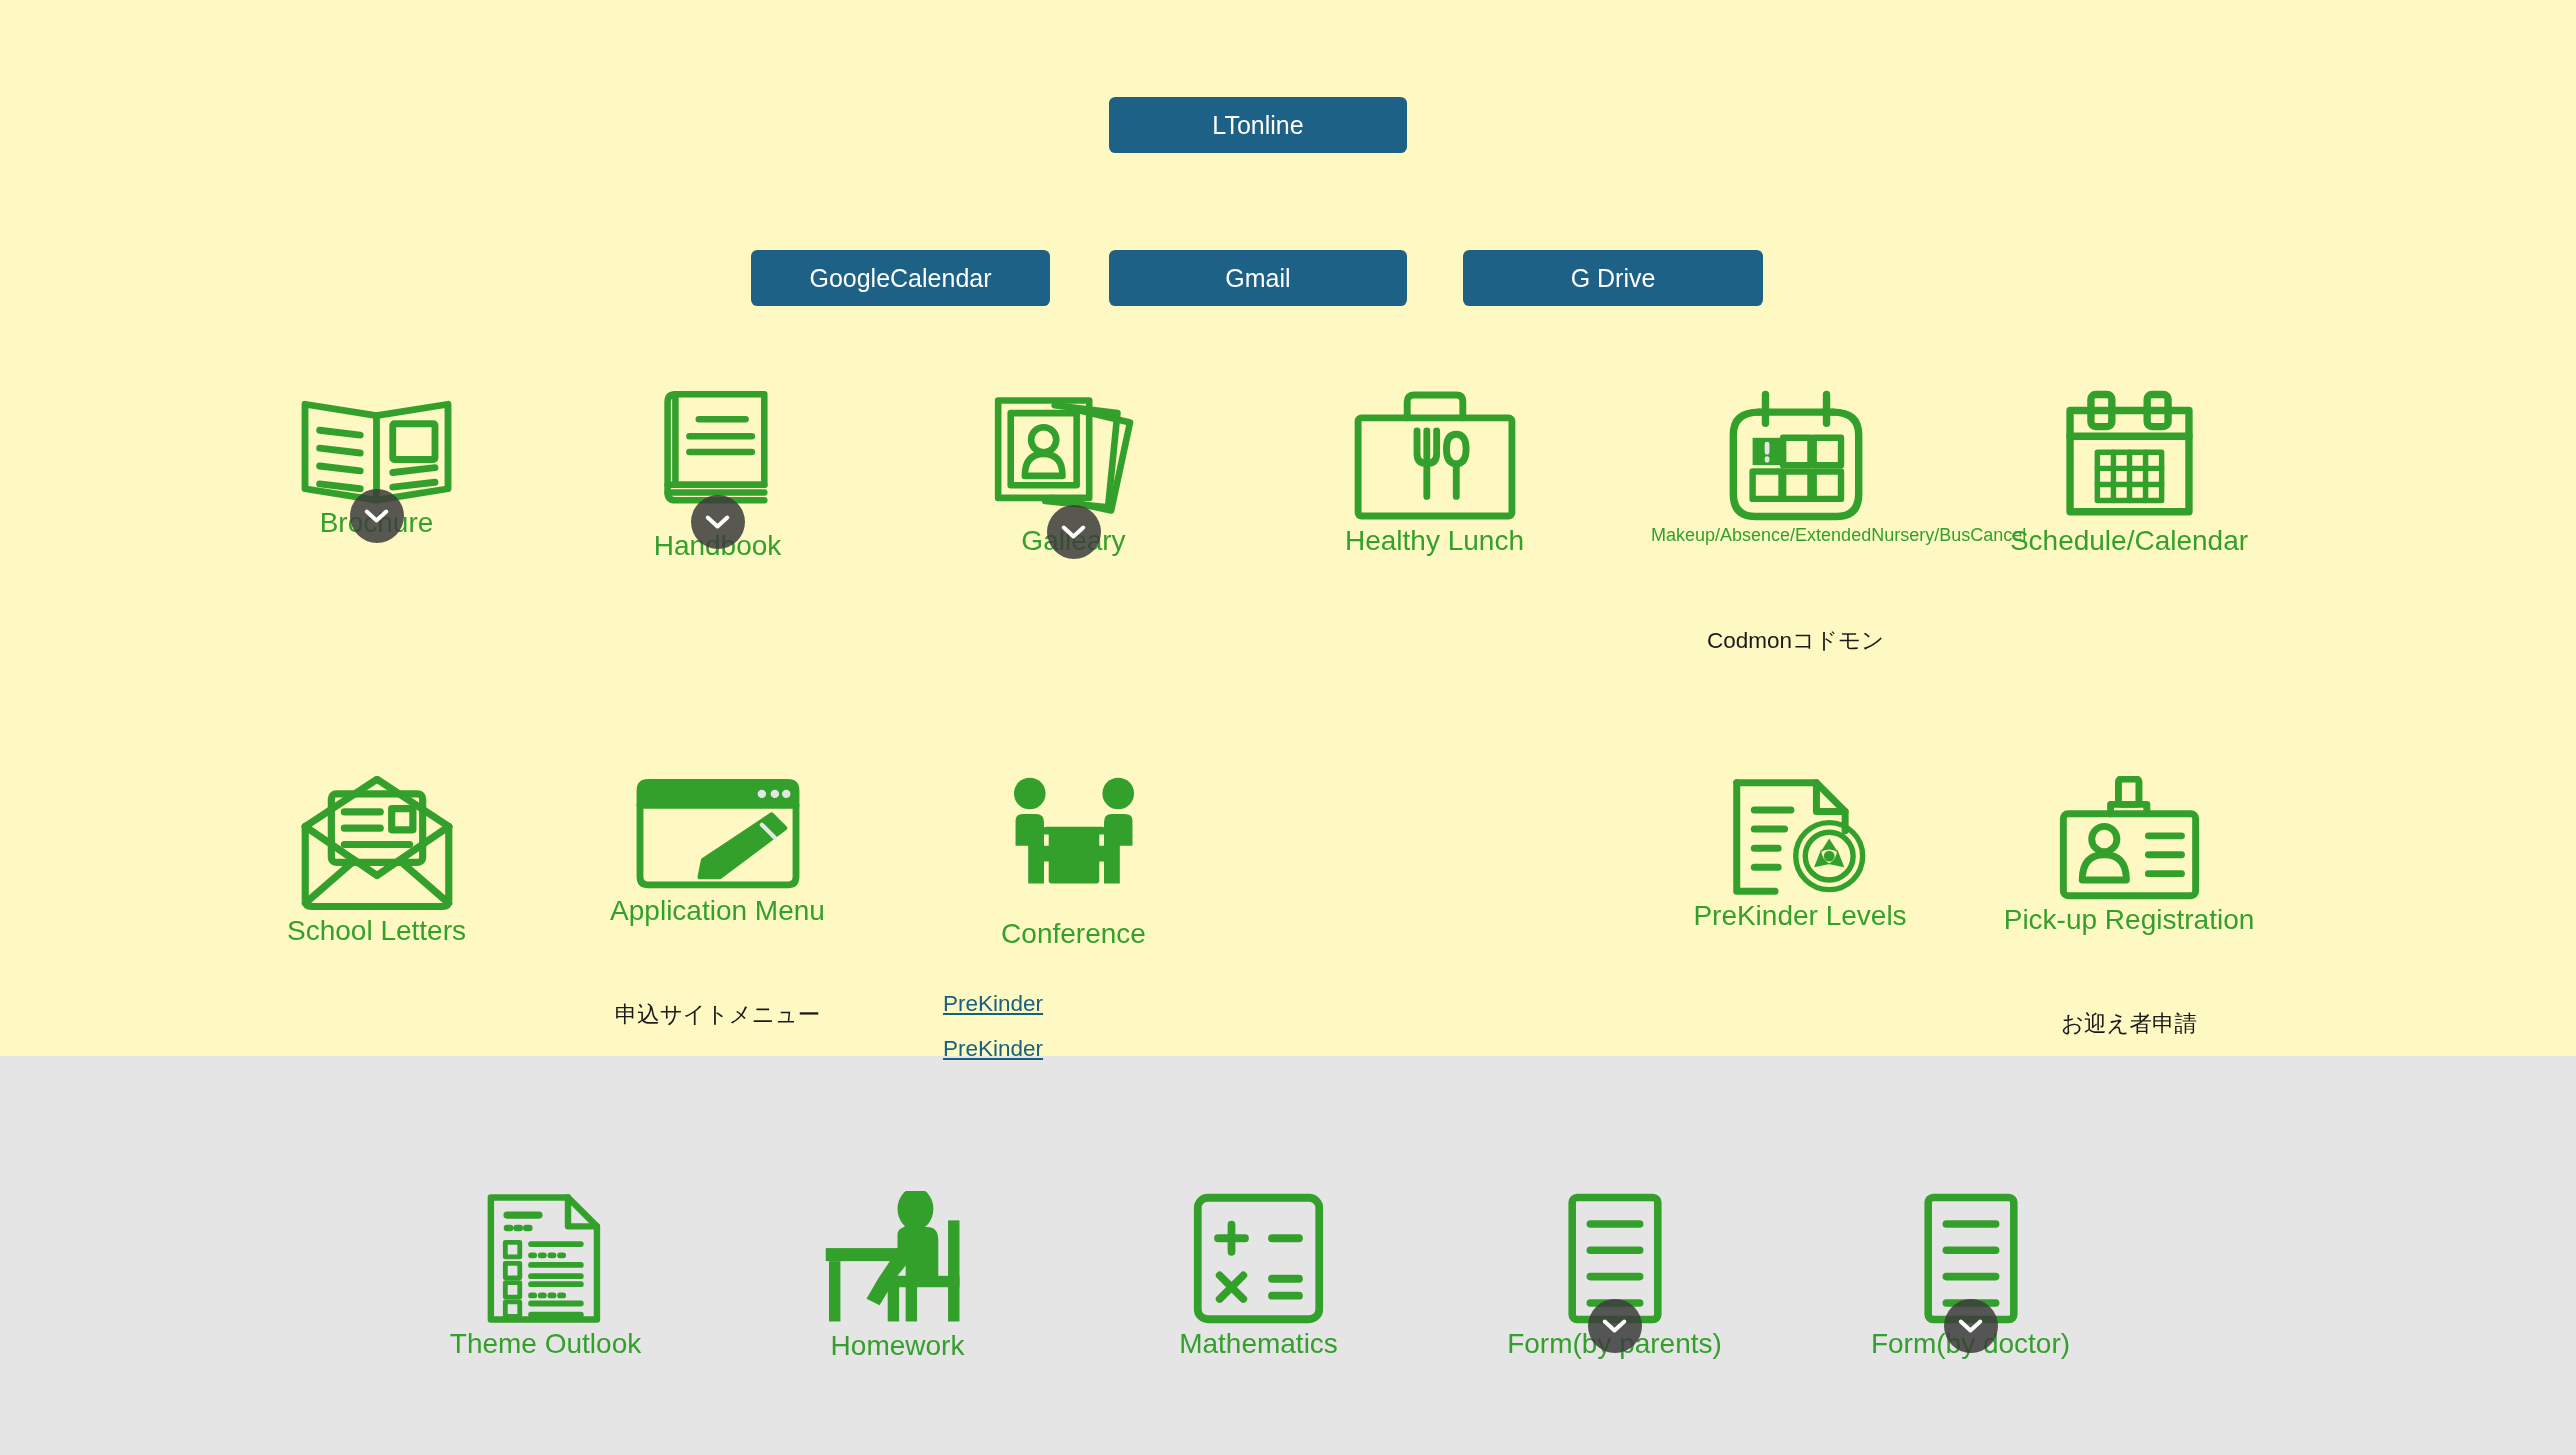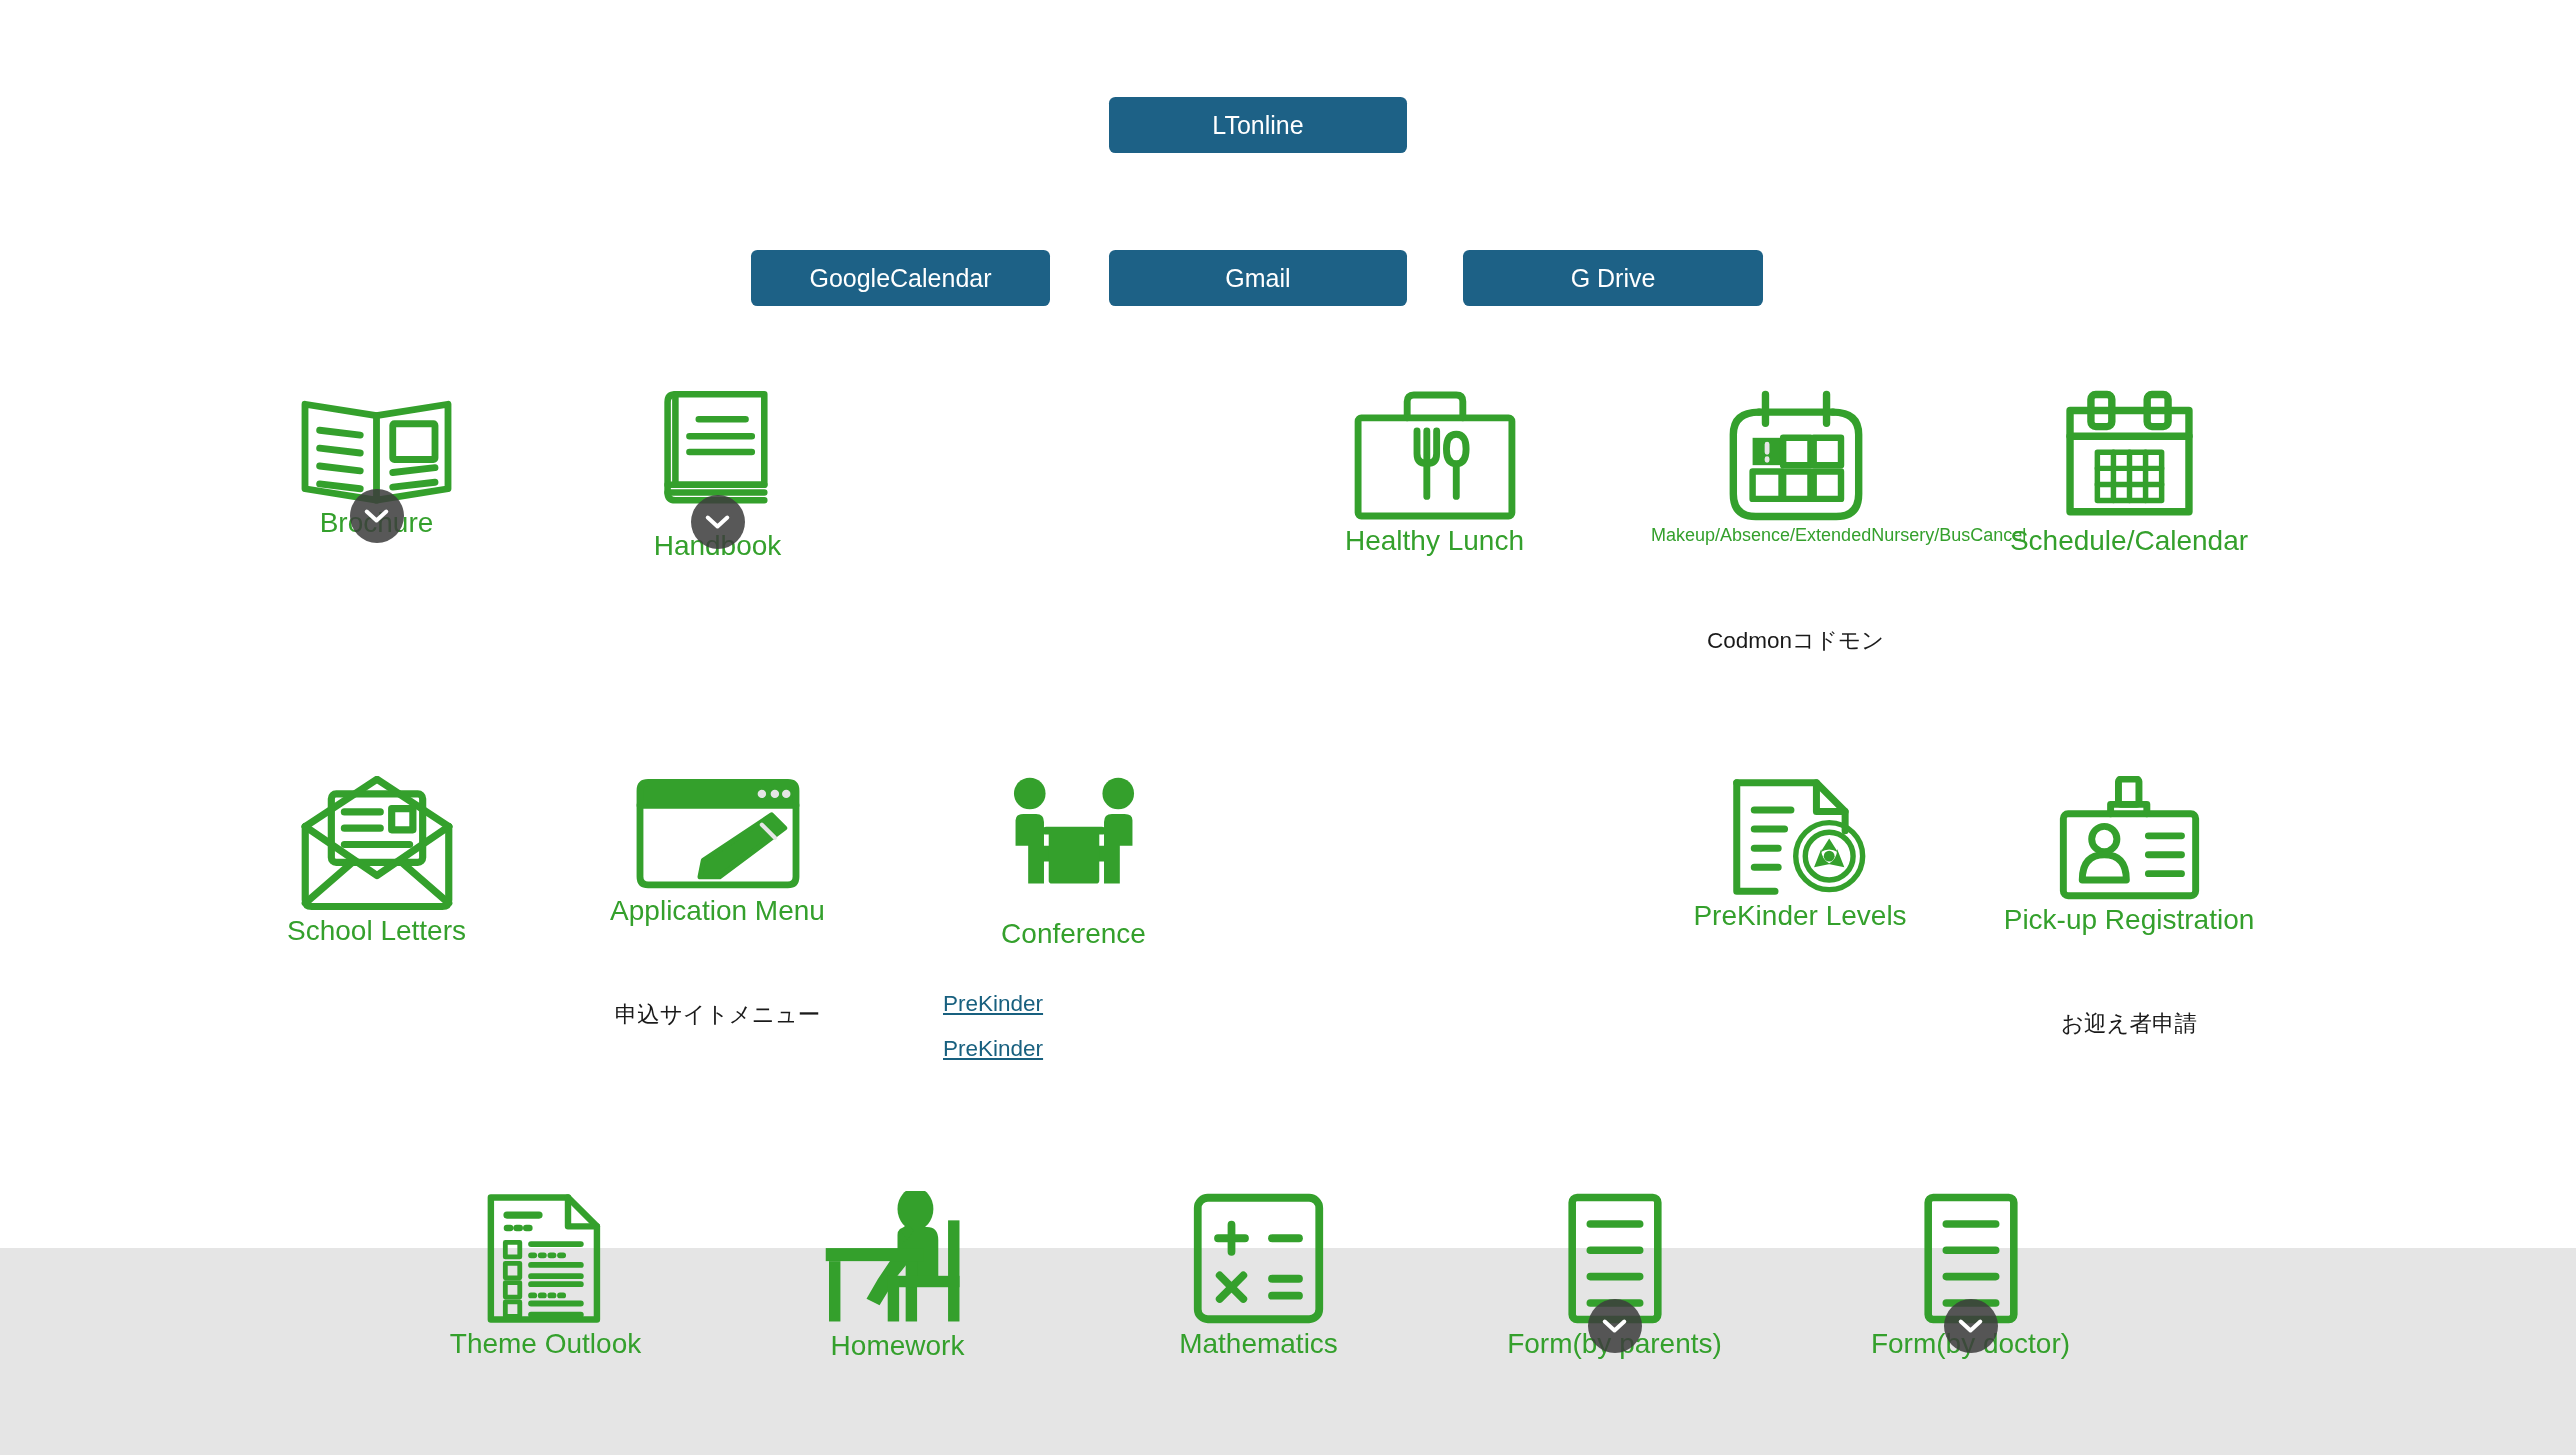--- a/index.html
+++ b/index.html
@@ -3,21 +3,21 @@
 <meta charset="utf-8">
 <style>
   * { box-sizing: border-box; }
   html, body {
     margin: 0; padding: 0;
     width: 2576px; height: 1456px;
     background: #e5e5e5;
     font-family: "Liberation Sans", "DejaVu Sans", sans-serif;
     overflow: hidden;
   }
-  .page { position: relative; width: 2576px; height: 1248px; background: #ffffff; }
+  .page { position: relative; width: 2576px; height: 1056px; background: #fef9c3; }
 
   
   .btn {
     position: absolute;
     background: #1d6186;
     color: #ffffff;
     border: none;
     border-radius: 6.3px;
     font-size: 25px;
     font-family: "Liberation Sans", "DejaVu Sans", sans-serif;
@@ -132,20 +132,38 @@
       </svg>
       <div class="badge" style="bottom:-30px;">
         <svg width="27" height="16" viewBox="0 0 30 18">
             <path d="M4 4 L15 14 L26 4" stroke="#ffffff" stroke-width="4.5" fill="none" stroke-linecap="round" stroke-linejoin="round"></path>
           </svg>
       </div>
     </div>
     <div class="tile-label">Handbook</div>
   </div>
 
+  <div class="tile" style="left:938px; top:388px; width:271px;">
+    <div class="tile-icon" style="height:135px;">
+      <svg width="171" height="135" viewBox="0 0 108 86" fill="none" stroke="#34a02c" stroke-width="4.2" stroke-linecap="round" stroke-linejoin="round">
+        <path d="M52 13 L90 22 L78 78 L40 70"></path>
+        <path d="M42 11 L82 16 L76 76 L36 72"></path>
+        <rect x="6" y="8" width="58" height="62"></rect>
+        <rect x="14" y="16" width="42" height="46"></rect>
+        <path d="M35 25 a8 8 0 1 1 0 16 a8 8 0 1 1 0 -16"></path>
+        <path d="M23 56 q0 -14 12 -14 q12 0 12 14 Z"></path>
+      </svg>
+      <div class="badge" style="bottom:-36px;">
+        <svg width="27" height="16" viewBox="0 0 30 18">
+            <path d="M4 4 L15 14 L26 4" stroke="#ffffff" stroke-width="4.5" fill="none" stroke-linecap="round" stroke-linejoin="round"></path>
+          </svg>
+      </div>
+    </div>
+    <div class="tile-label">Galleary</div>
+  </div>
 
   <div class="tile" style="left:1299px; top:388px; width:271px;">
     <div class="tile-icon" style="height:135px;">
       <svg width="180" height="135" viewBox="0 0 110 82" fill="none" stroke="#34a02c" stroke-width="4.2" stroke-linecap="round" stroke-linejoin="round">
         <path d="M38 18 L38 8 Q38 4 42 4 L68 4 Q72 4 72 8 L72 18"></path>
         <rect x="8" y="18" width="94" height="60" rx="2"></rect>
         <path d="M44 26 L44 40 M50 26 L50 40 M56 26 L56 40 M50 40 L50 66 M44 40 Q44 46 50 46 M56 40 Q56 46 50 46"></path>
         <path d="M68 28 q-6 0 -6 9 q0 9 6 9 q6 0 6 -9 q0 -9 -6 -9 Z M68 46 L68 66"></path>
       </svg>
     </div>

